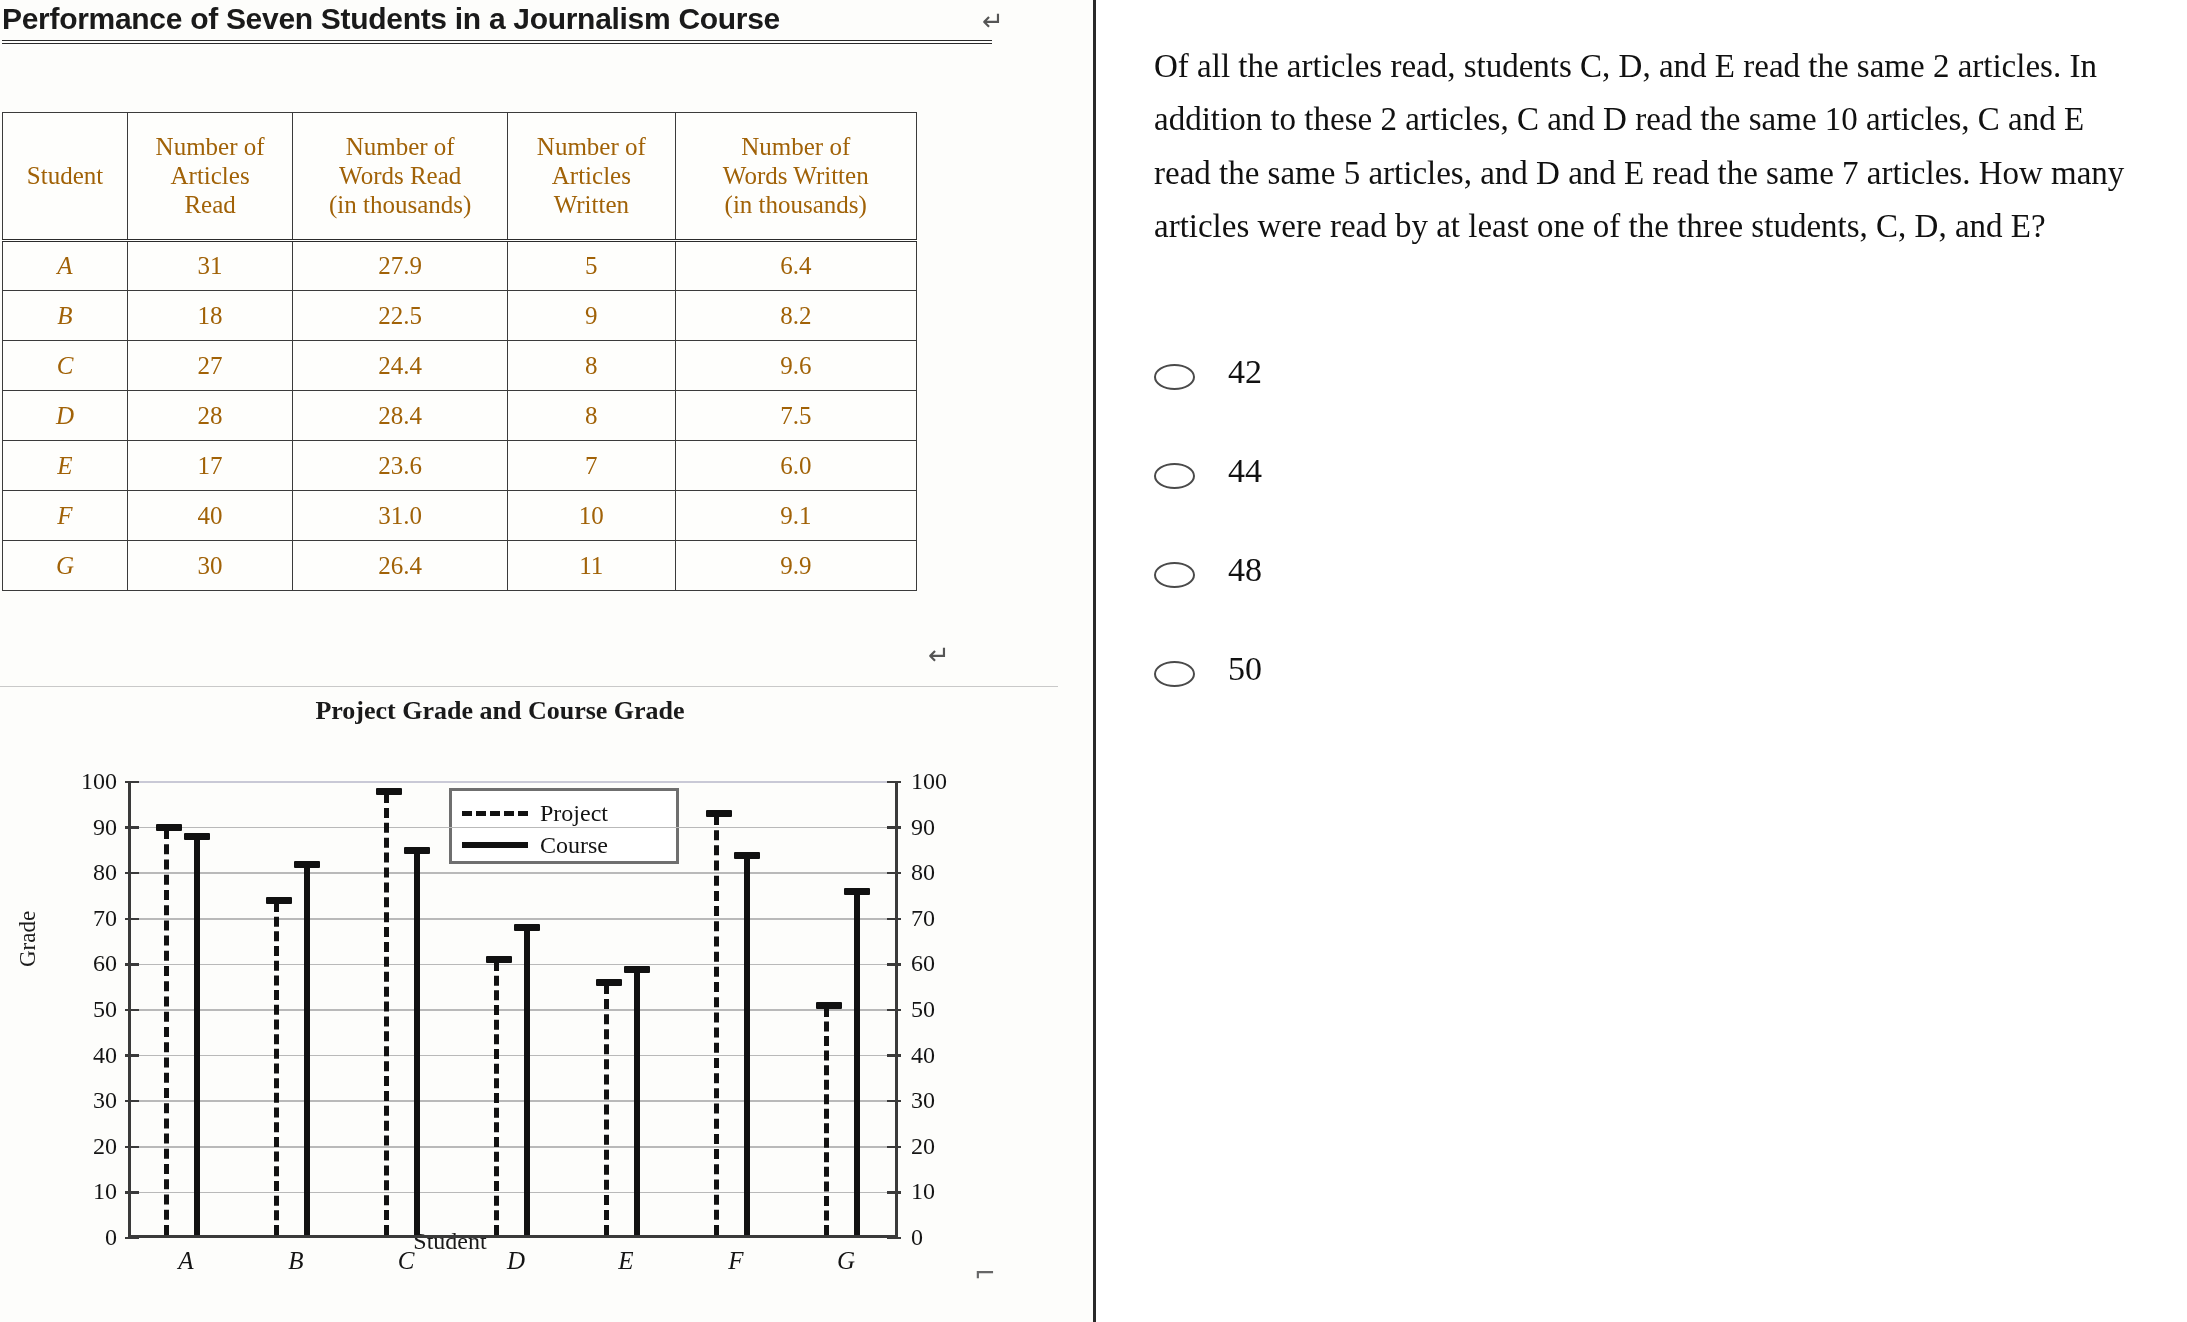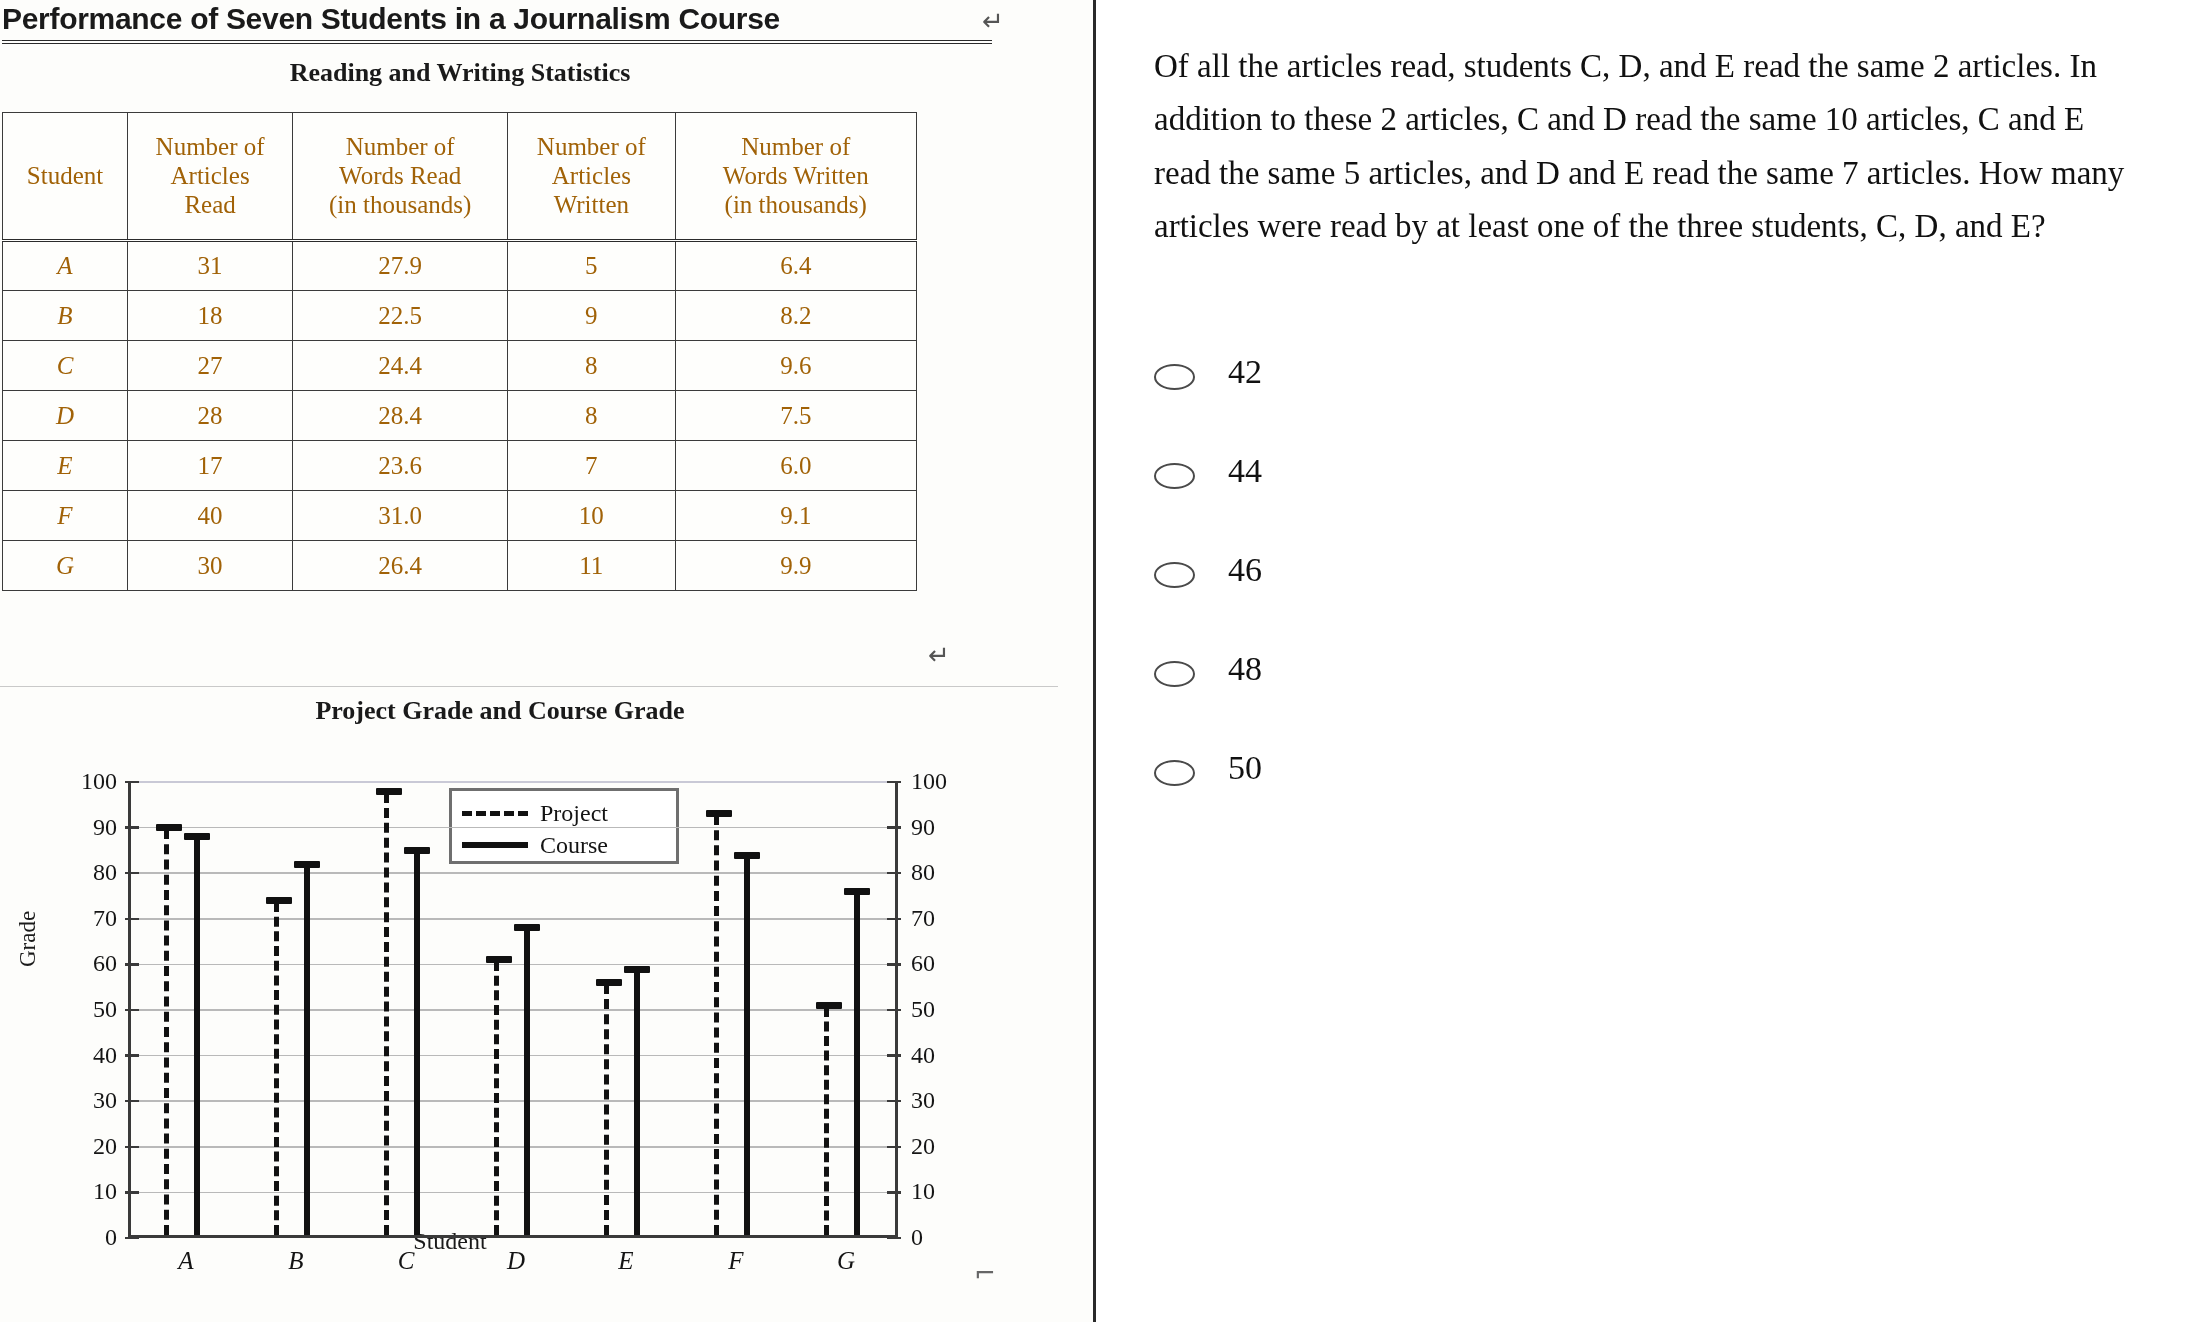--- a/index.html
+++ b/index.html
@@ -235,21 +235,20 @@
 </head>
 <body>
 
 <div id="root">
 
   <div id="left-panel">
 
     <div id="doc-title">Performance of Seven Students in a Journalism Course</div>
     <div id="pilcrow-title">↵</div>
 
-    <div id="table-caption">Reading and Writing Statistics</div>
 
     <div id="stats-table-wrap">
       <table class="stats">
         <colgroup>
           <col class="c-student">
             <col class="c-ar">
             <col class="c-wr">
             <col class="c-aw">
             <col class="c-ww">
         </colgroup>
@@ -472,24 +471,20 @@
       <div class="option-row">
         <span class="radio-oval"></span>
         <span class="option-label">42</span>
       </div>
       <div class="option-row">
         <span class="radio-oval"></span>
         <span class="option-label">44</span>
       </div>
       <div class="option-row">
         <span class="radio-oval"></span>
-        <span class="option-label">46</span>
-      </div>
-      <div class="option-row">
-        <span class="radio-oval"></span>
         <span class="option-label">48</span>
       </div>
       <div class="option-row">
         <span class="radio-oval"></span>
         <span class="option-label">50</span>
       </div>
     </div>
   </div>
 
 </div>

